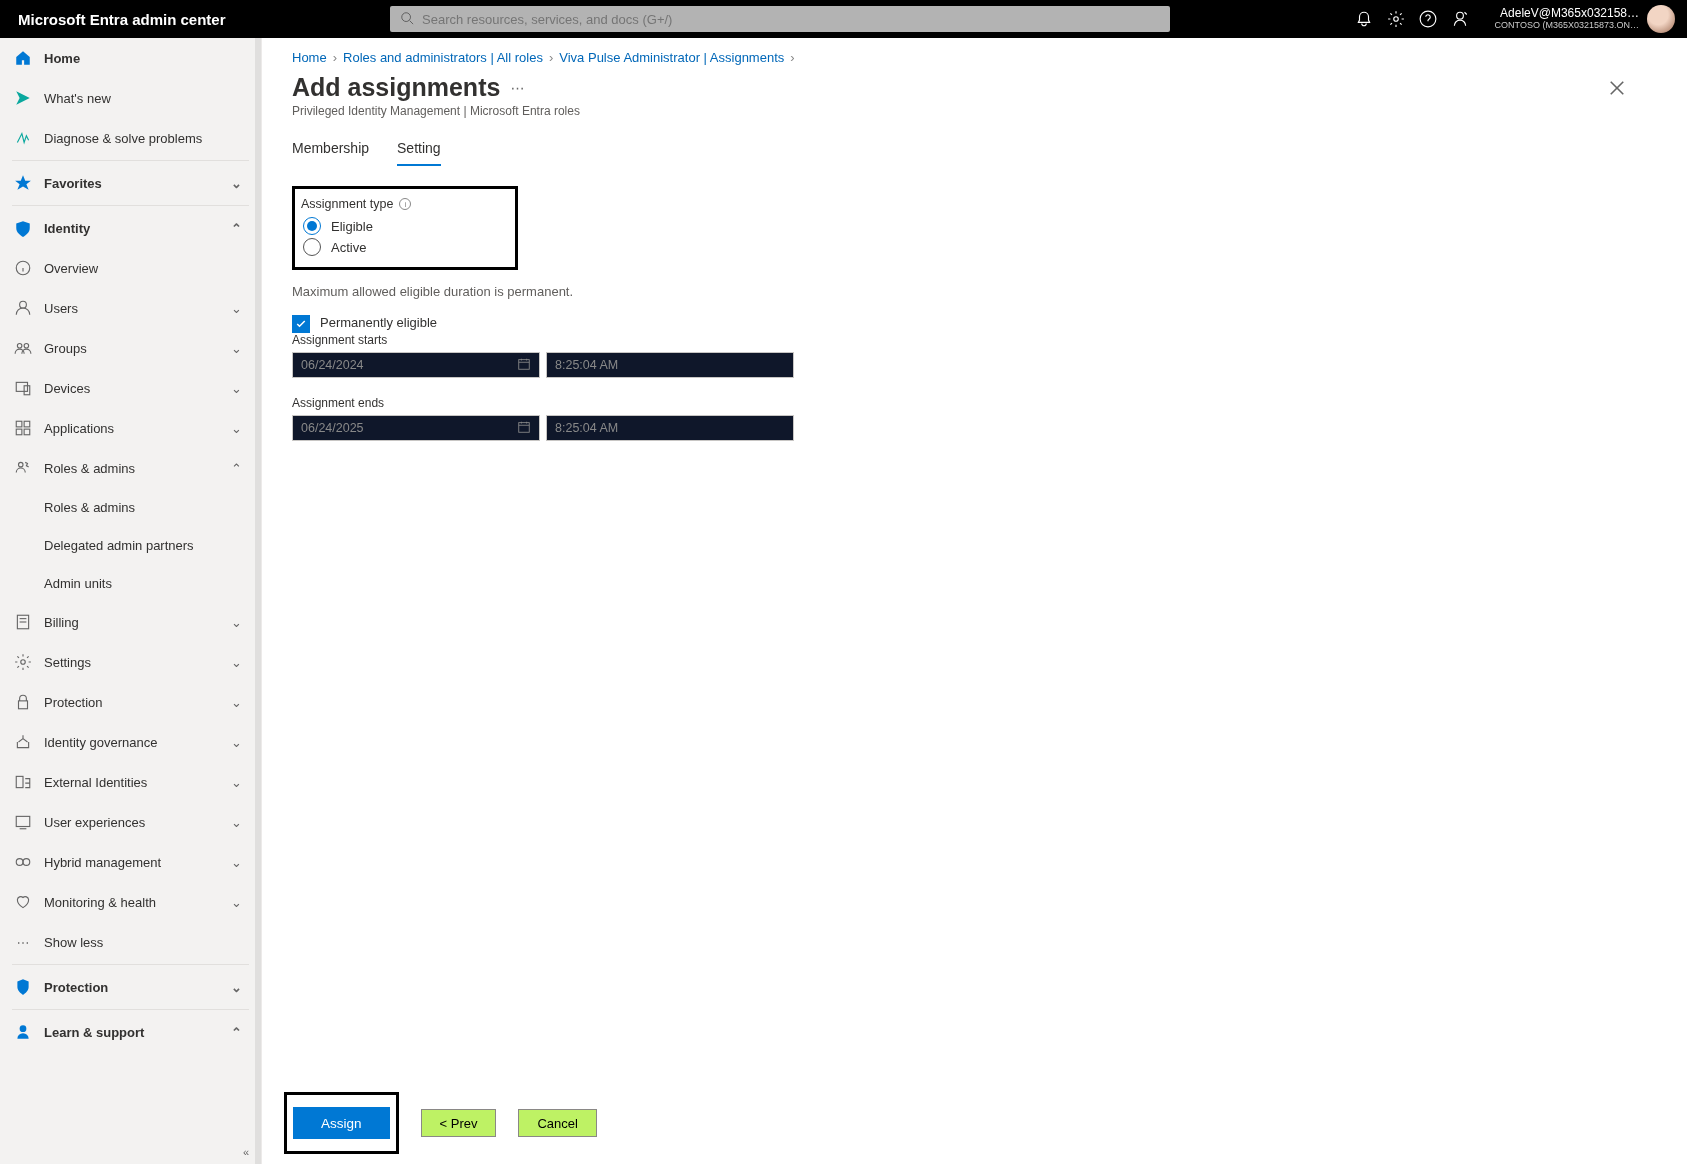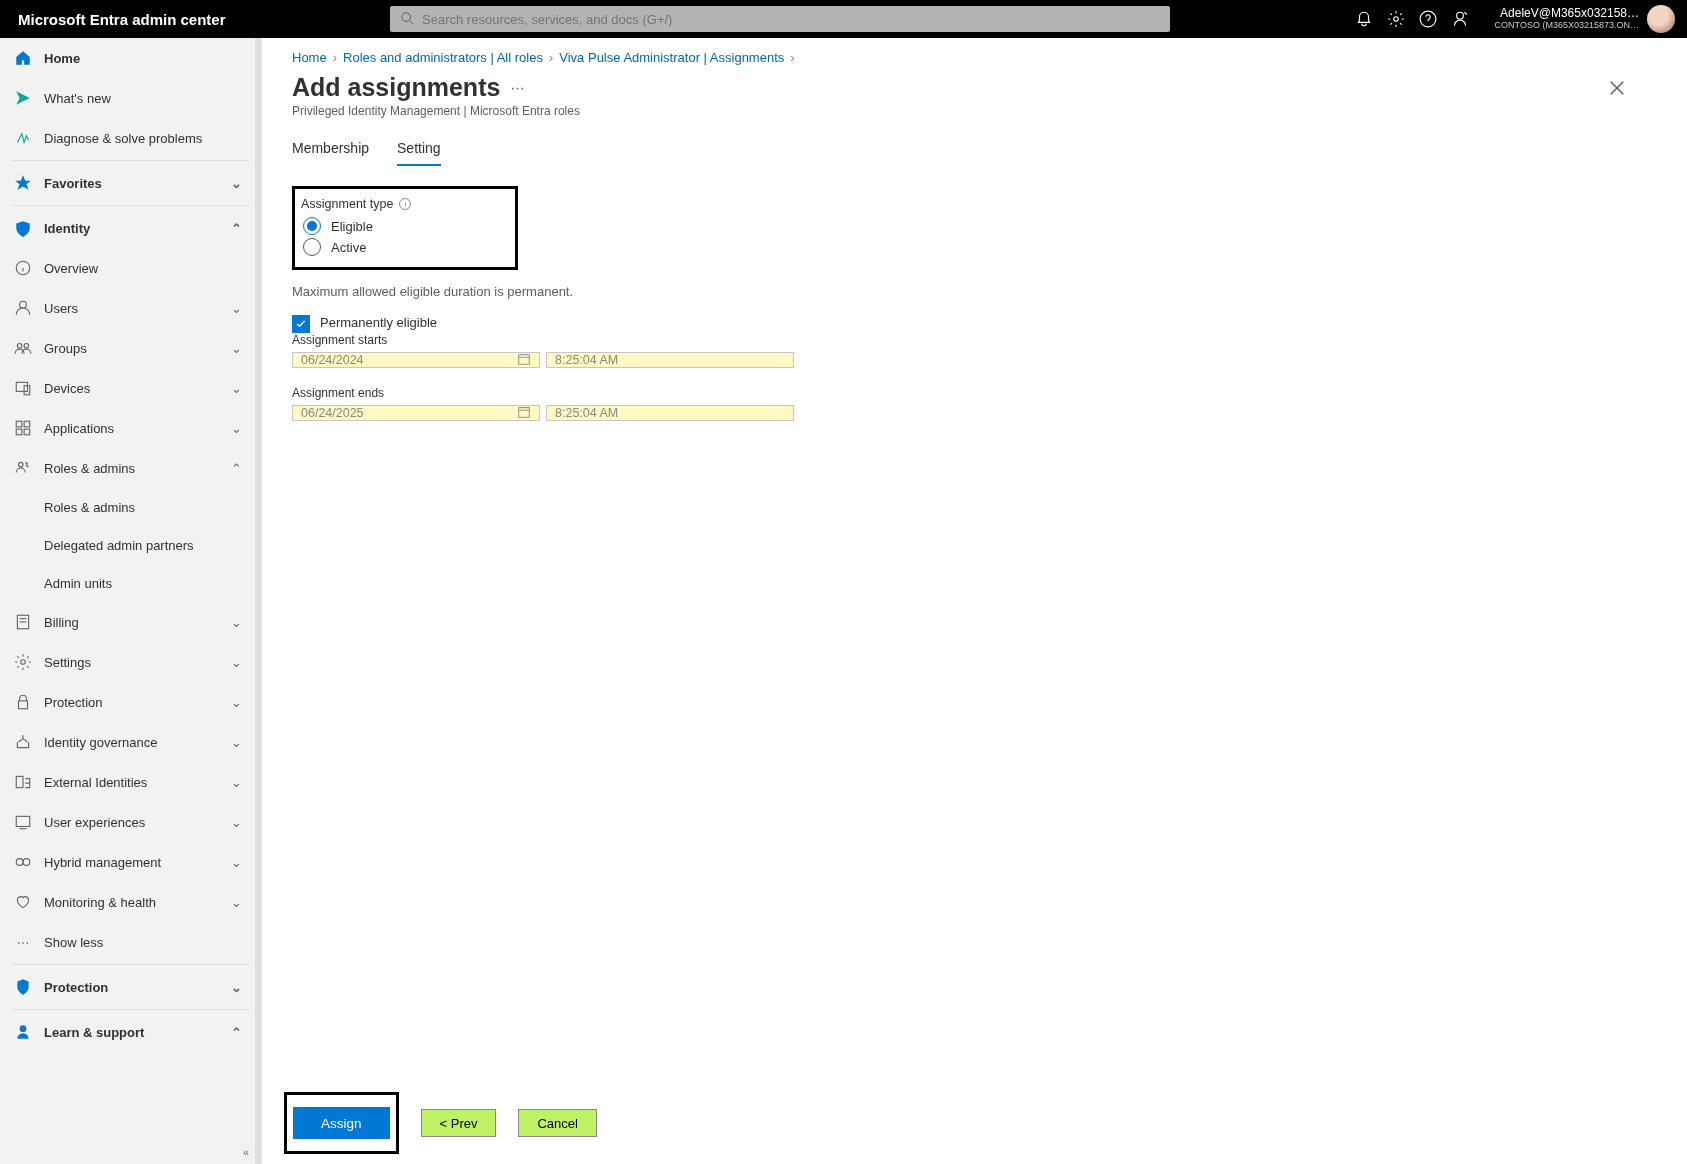--- a/index.html
+++ b/index.html
@@ -59,21 +59,21 @@
 .radio-outer { width: 18px; height: 18px; border-radius: 50%; border: 1px solid #555; margin-right: 10px; display:flex; align-items:center; justify-content:center; }
 .radio-outer.sel { border-color: #0078d4; }
 .radio-inner { width: 10px; height: 10px; border-radius: 50%; background: #0078d4; }
 .max-note { font-size: 13px; color: #605e5c; margin-bottom: 16px; }
 .check-row { display: flex; }
 .chk-box { width: 18px; height: 18px; background: #0078d4; display:flex; align-items:center; justify-content:center; margin-right: 10px; }
 .chk-box svg { color: #fff; width: 12px; height: 12px; }
 .date-group { margin-bottom: 18px; }
 .dg-label { font-size: 12px; margin-bottom: 5px; }
 .dg-inputs { display: flex; gap: 6px; }
-.input-disabled { height: 16px; border: 1px solid #c8c6c4; background: #fef9c3; color: #888; padding: 0 8px; font-size: 12.5px; display:flex; align-items:center; }
+.input-disabled { height: 26px; border: 1px solid #c8c6c4; background: #0f172a; color: #888; padding: 0 8px; font-size: 12.5px; display:flex; align-items:center; }
 .date-in { width: 248px; justify-content: space-between; }
 .time-in { width: 248px; }
 .cal-ic { color:#888; }
 
 
 .footer-bar { position: absolute; bottom: 0; left: 0; right: 0; padding: 10px 30px 10px 22px; background: #fff; display: flex; gap: 22px; align-items:center; }
 .btn-primary { height: 32px; padding: 0 28px; background: #0078d4; color: #fff; border: none; font-size: 13.5px; cursor: pointer; }
 .btn-secondary { height: 28px; padding: 0 18px; background: #bef264; border: 1px solid #8a8886; font-size: 13px; cursor: pointer; }
 .assign-highlight { border: 3px solid #000; padding: 12px 6px; display: inline-flex; }
 </style>

